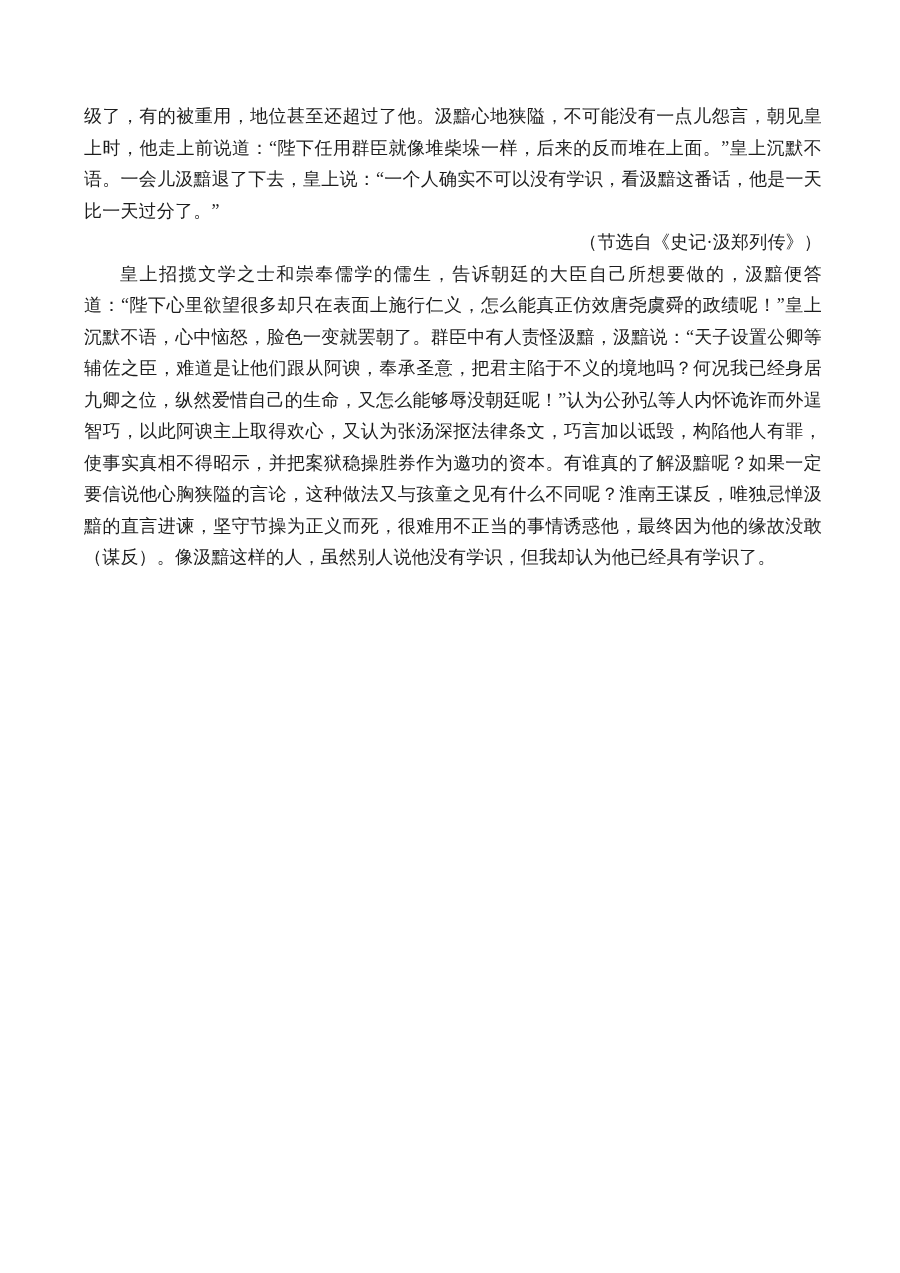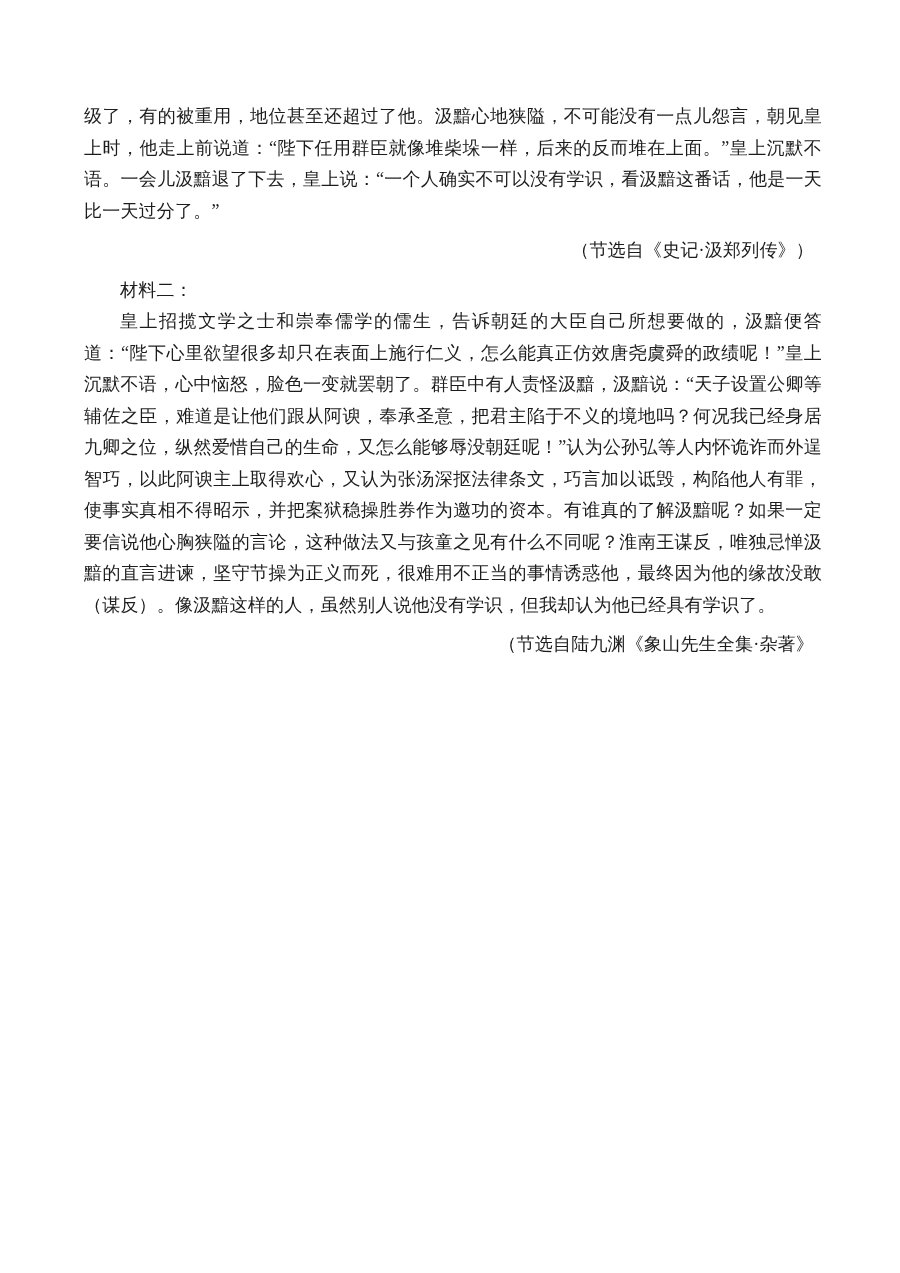--- a/index.html
+++ b/index.html
@@ -38,39 +38,37 @@
     margin: 0;
     padding: 0;
     text-indent: 2em;
   }
   .content p.no-indent {
     text-indent: 0;
   }
   .attribution {
     text-align: right;
     text-indent: 0;
-    margin: 8px;
+    margin: 0;
   }
   .section-label {
     text-indent: 2em;
     margin: 0;
   }
 </style>
 </head>
 <body>
 
 <div class="page">
   <div class="content">
 
     <p class="no-indent">级了，有的被重用，地位甚至还超过了他。汲黯心地狭隘，不可能没有一点儿怨言，朝见皇上时，他走上前说道：“陛下任用群臣就像堆柴垛一样，后来的反而堆在上面。”皇上沉默不语。一会儿汲黯退了下去，皇上说：“一个人确实不可以没有学识，看汲黯这番话，他是一天比一天过分了。”</p>
 
     <div class="attribution">（节选自《史记·汲郑列传》）</div>
 
-    <p class="section-label">材料二：</p>
 
 
     <p>皇上招揽文学之士和崇奉儒学的儒生，告诉朝廷的大臣自己所想要做的，汲黯便答道：“陛下心里欲望很多却只在表面上施行仁义，怎么能真正仿效唐尧虞舜的政绩呢！”皇上沉默不语，心中恼怒，脸色一变就罢朝了。群臣中有人责怪汲黯，汲黯说：“天子设置公卿等辅佐之臣，难道是让他们跟从阿谀，奉承圣意，把君主陷于不义的境地吗？何况我已经身居九卿之位，纵然爱惜自己的生命，又怎么能够辱没朝廷呢！”认为公孙弘等人内怀诡诈而外逞智巧，以此阿谀主上取得欢心，又认为张汤深抠法律条文，巧言加以诋毁，构陷他人有罪，使事实真相不得昭示，并把案狱稳操胜券作为邀功的资本。有谁真的了解汲黯呢？如果一定要信说他心胸狭隘的言论，这种做法又与孩童之见有什么不同呢？淮南王谋反，唯独忌惮汲黯的直言进谏，坚守节操为正义而死，很难用不正当的事情诱惑他，最终因为他的缘故没敢（谋反）。像汲黯这样的人，虽然别人说他没有学识，但我却认为他已经具有学识了。</p>
 
 
-    <div class="attribution">（节选自陆九渊《象山先生全集·杂著》</div>
 
   </div>
 </div>
 
 </body></html>

